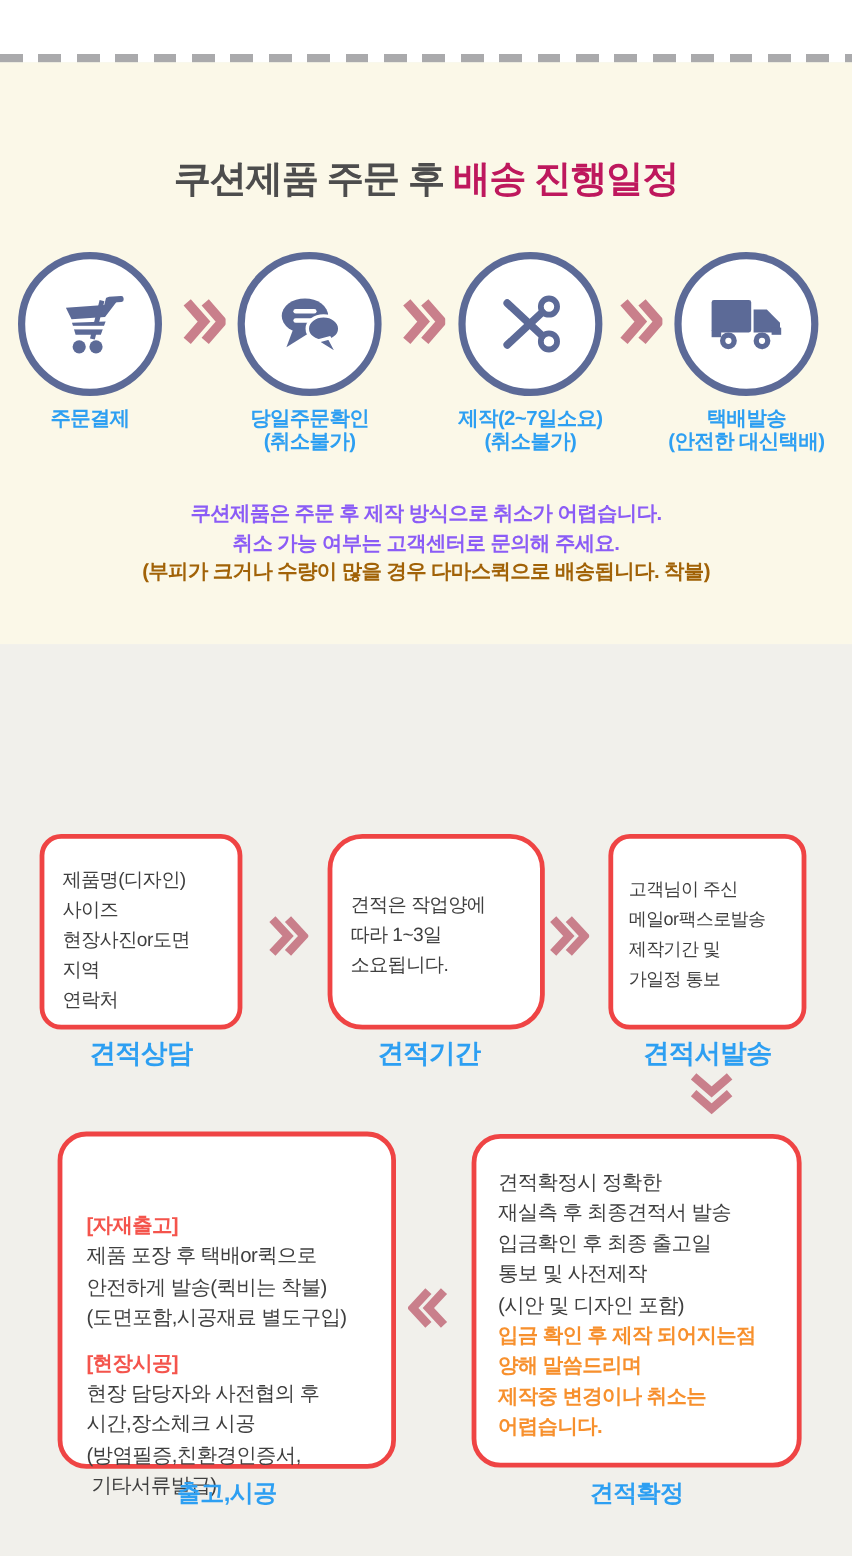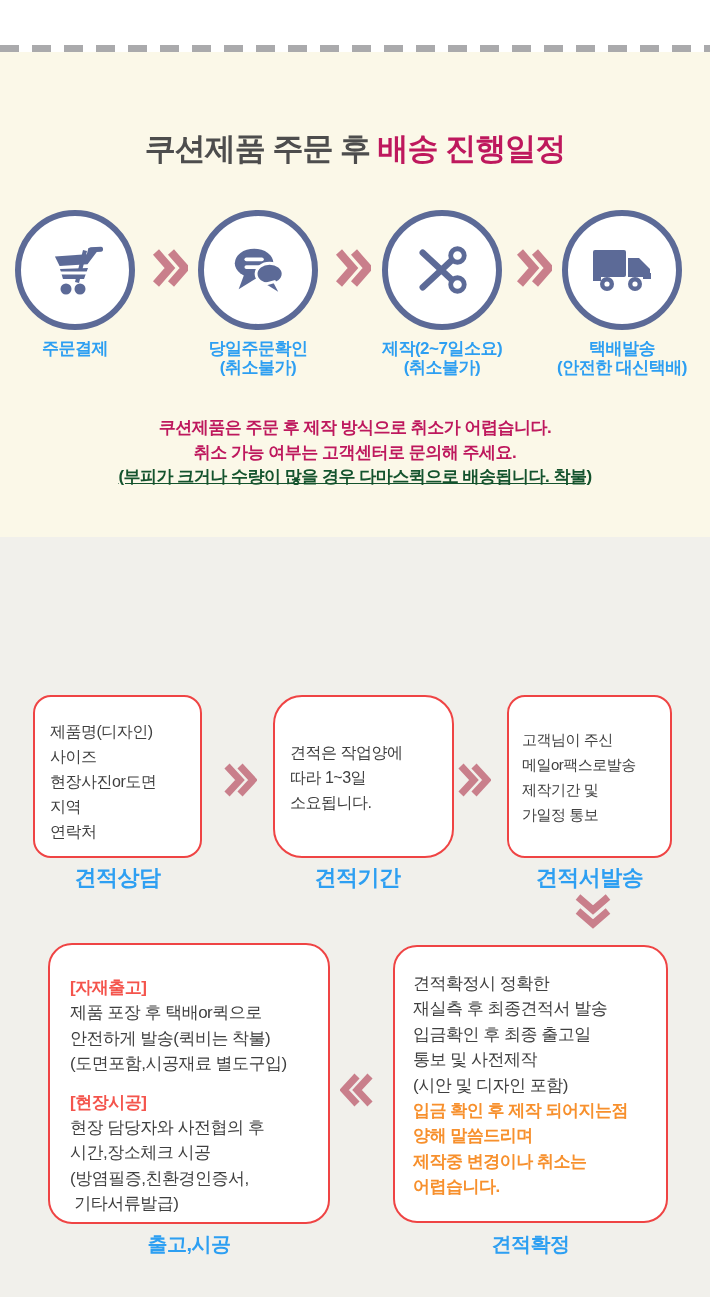--- a/index.html
+++ b/index.html
@@ -24,31 +24,31 @@
   .step{width:160px;text-align:center;}
   .circle{width:108px;height:108px;border:6px solid #5c6a97;border-radius:50%;
     background:#ffffff;margin:0 auto;display:flex;align-items:center;justify-content:center;}
   .step-label{margin-top:9px;font-size:17px;font-weight:700;color:#2d9ff2;line-height:19px;letter-spacing:-0.5px;}
 
   .chev{display:block;}
 
   
   .notice{width:710px;text-align:center;font-size:17px;font-weight:700;
     line-height:24.5px;letter-spacing:-0.5px;}
-  .teal{color:#be185d;}
-  .redline{color:#14532d;text-decoration:underline;}
-
-  
-  .pbox{background:#ffffff;border:2px solid #ef4444;border-radius:18px;box-sizing:border-box;}
+  .teal{color:#8b5cf6;}
+  .redline{color:#a16207;}
+
+  
+  .pbox{background:#ffffff;border:4px solid #ef4444;border-radius:18px;box-sizing:border-box;}
   .pbox-text{color:#3f3f3f;letter-spacing:-0.5px;}
   .blue-label{font-size:22px;font-weight:700;color:#2d9ff2;text-align:center;letter-spacing:-0.5px;}
 
   .r1-lines{font-size:16px;line-height:25px;font-weight:500;}
   .b-lines{font-size:17px;line-height:25.4px;font-weight:500;}
-  .red-head{color:#f4544c;font-weight:700;}
+  .red-head{color:#f4544c;font-weight:700;margin-top:32px;}
   .orange{color:#f7902d;font-weight:700;}
 
   .icon-svg{display:block;}
 </style>
 </head>
 <body>
 
 <div class="page">
 
   <div class="abs top-white"></div>

